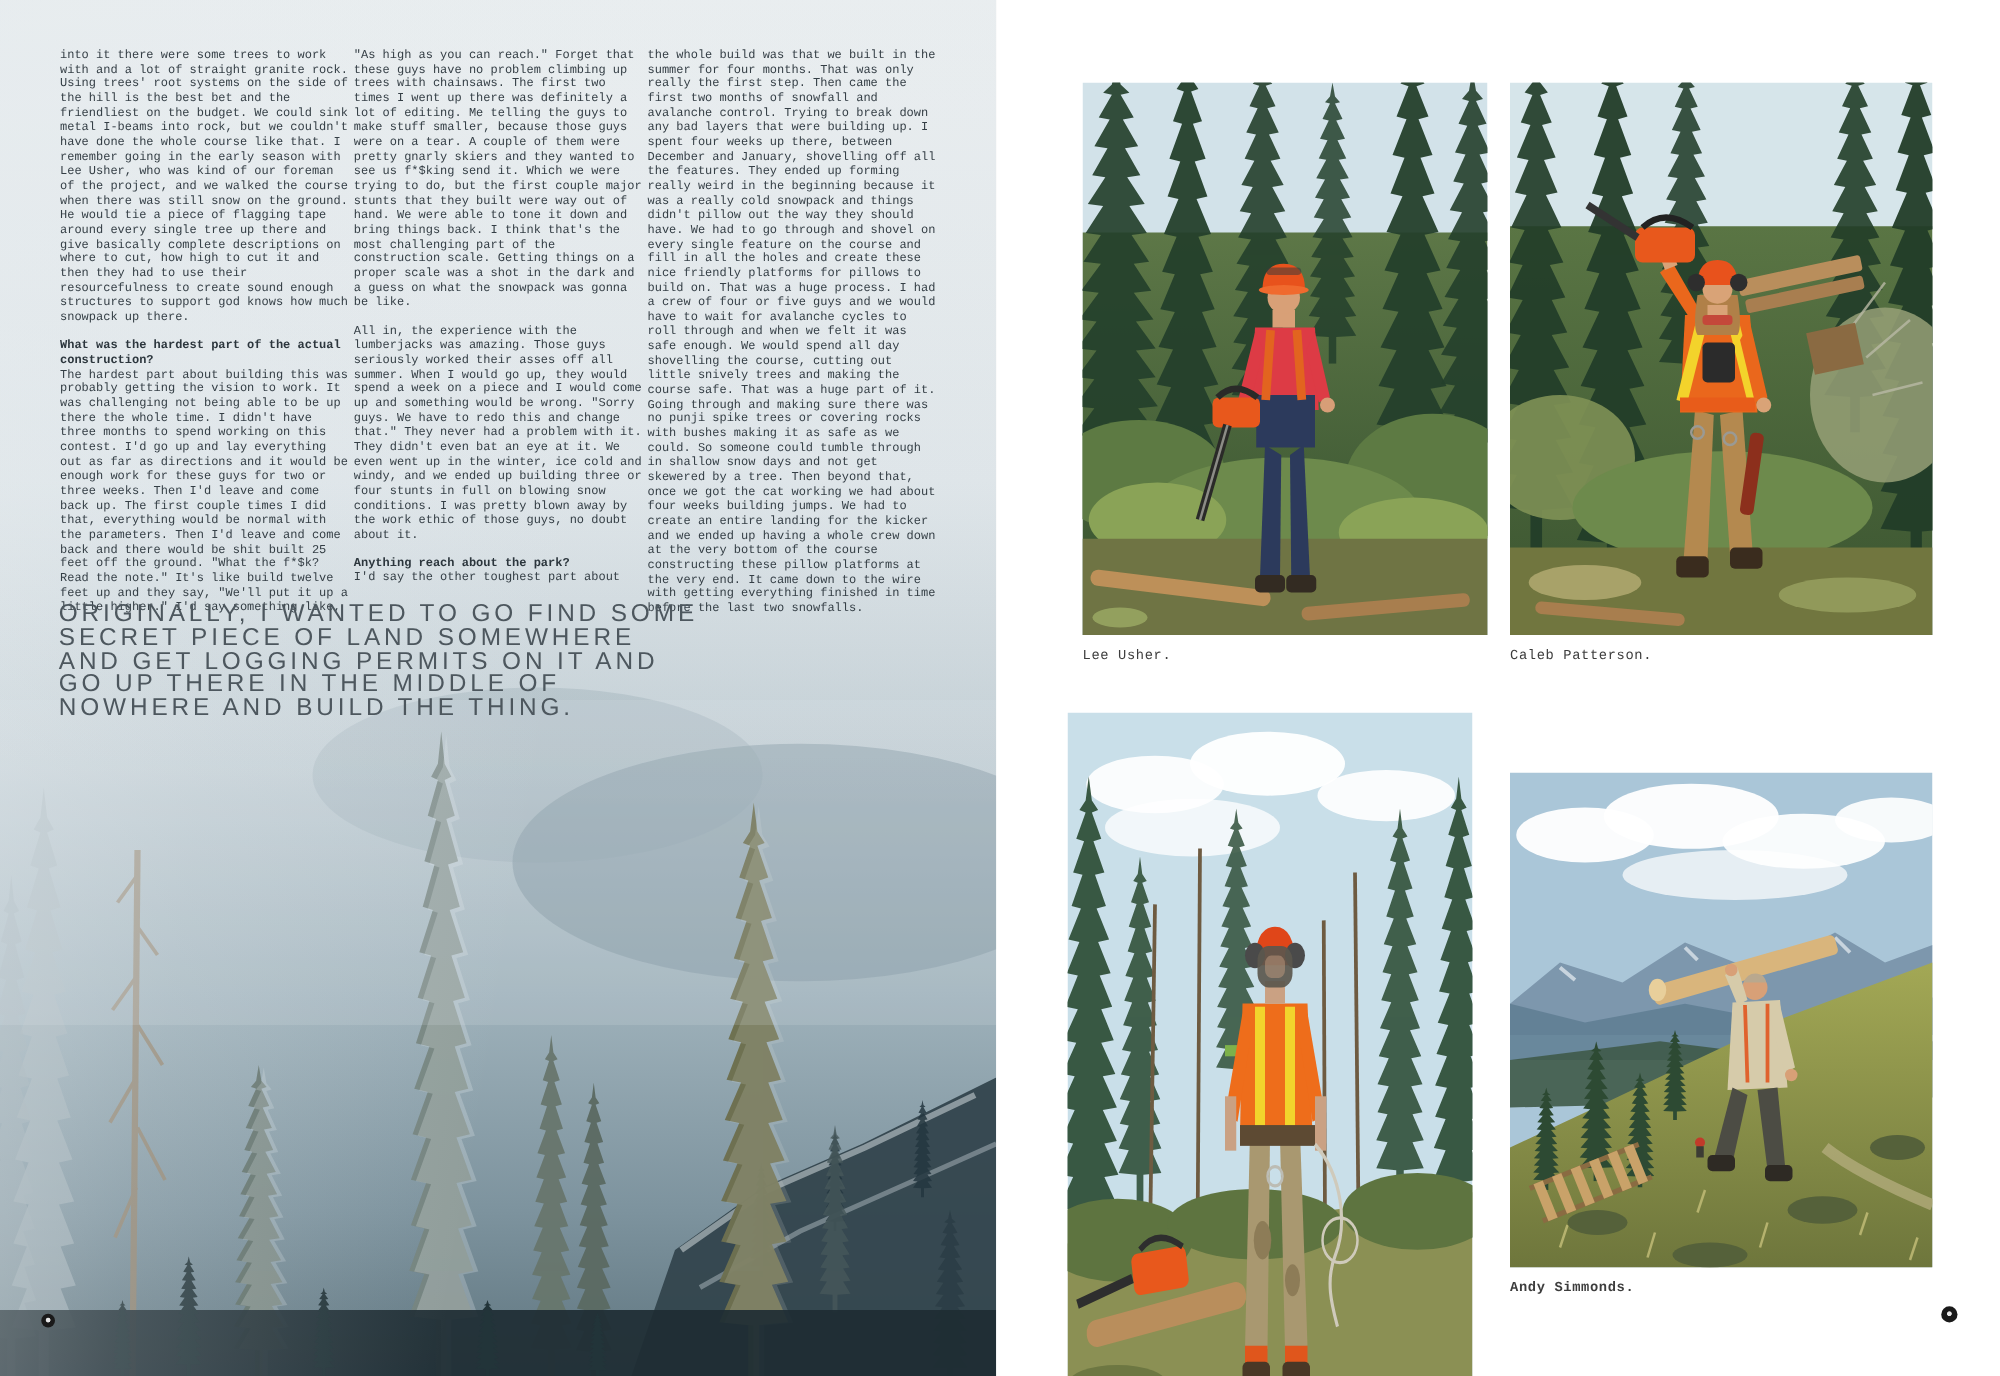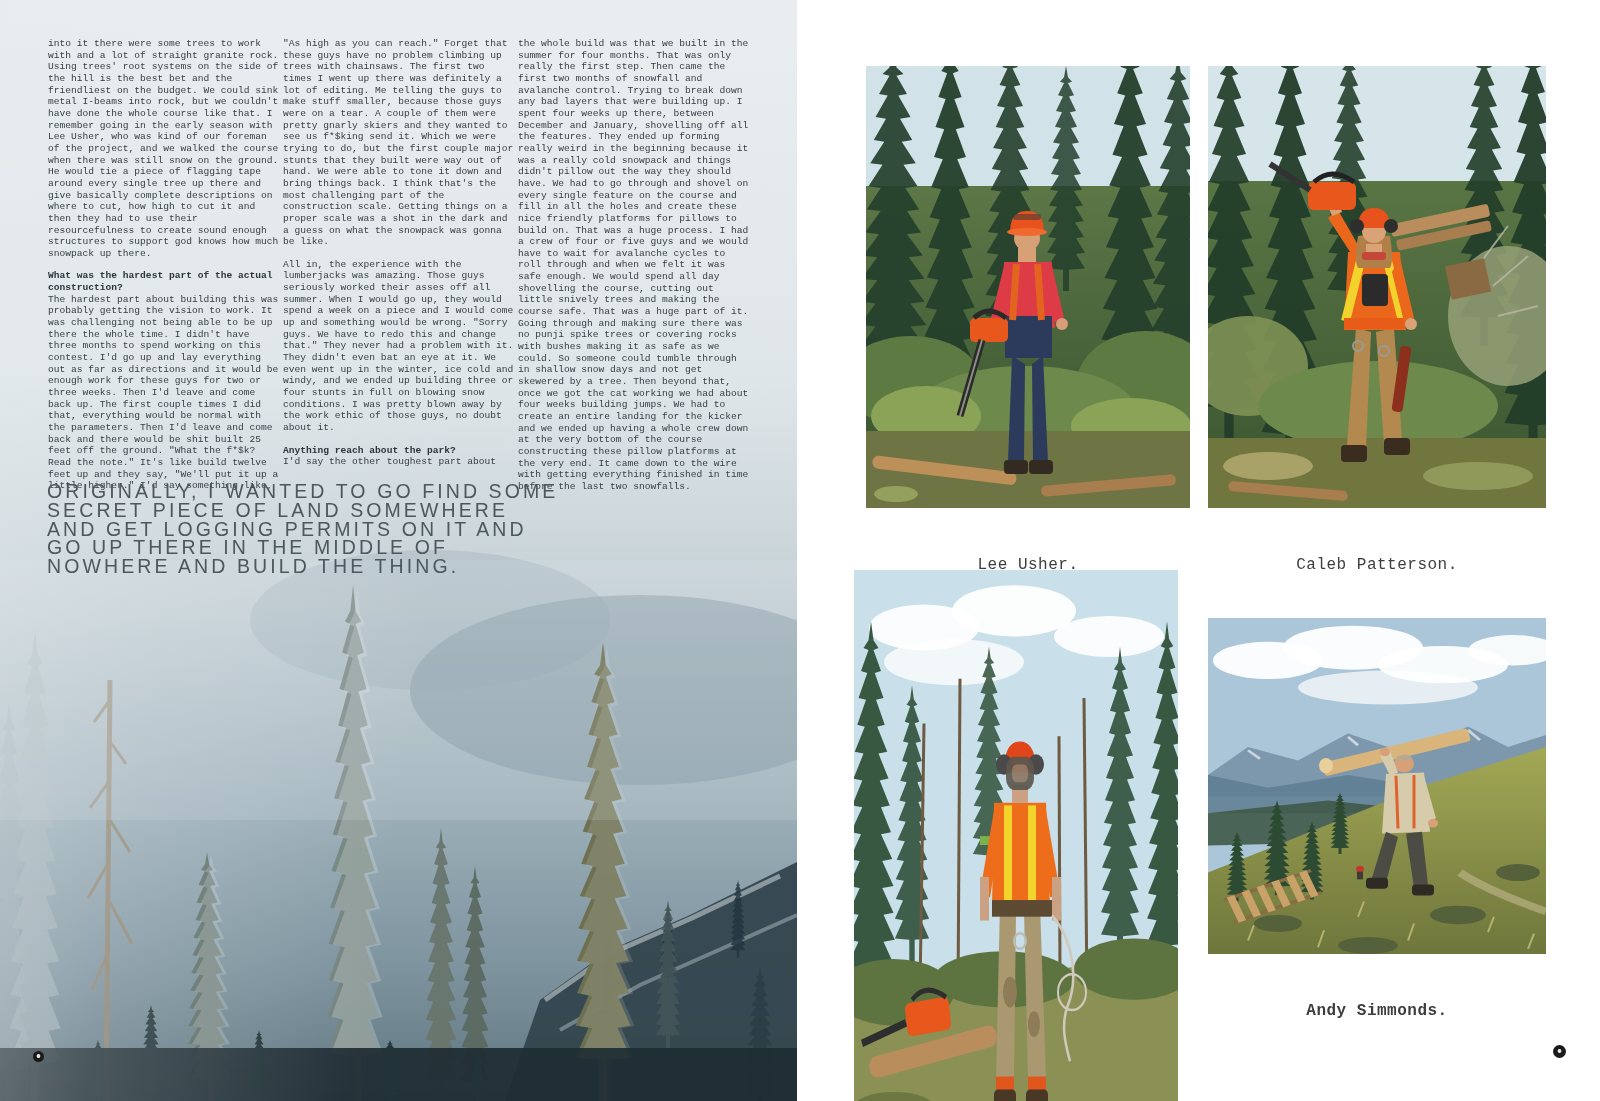--- a/index.html
+++ b/index.html
@@ -19,26 +19,26 @@
   .pullquote{position:absolute;left:47px;top:482px;width:512px;
     font-family:"Liberation Sans",sans-serif;font-size:19.5px;line-height:18.8px;
     letter-spacing:3.1px;color:#4d575e;font-weight:400;}
 
   
   .page-right{position:absolute;left:797px;top:0;width:803px;height:1101px;background:#ffffff;}
   .gutter{position:absolute;left:797px;top:0;width:14px;height:1101px;pointer-events:none;
     background:linear-gradient(90deg, rgba(0,0,0,0.07), rgba(0,0,0,0));}
   figure{position:absolute;margin:0;}
   figure svg{display:block;width:100%;height:100%;}
-  figcaption{position:absolute;top:calc(100% + 11px);left:0;width:100%;text-align:center;
-    font-size:16px;letter-spacing:0.5px;color:#3d3d3d;margin-top:37px;}
+  figcaption{position:absolute;top:calc(100% + 11px);left:0;width:100%;
+    font-size:11px;letter-spacing:0.5px;color:#3d3d3d;}
   .f1{left:69px;top:66px;width:324px;height:442px;}
   .f2{left:411px;top:66px;width:338px;height:442px;}
   .f3{left:57px;top:570px;width:324px;height:568px;}
-  .f4{left:411px;top:618px;width:338px;height:336px;font-weight:bold;}
+  .f4{left:411px;top:618px;width:338px;height:396px;font-weight:bold;}
 
   .marker{position:absolute;border-radius:50%;
     background:radial-gradient(circle at 50% 46%, #e9e9e9 0 1.6px, #1a1a1a 2.2px);}
   .marker-left{left:33px;top:1051px;width:11px;height:11px;}
   .marker-right{left:756px;top:1045px;width:13px;height:13px;}
   .defs-hidden{position:absolute;width:0;height:0;overflow:hidden;}
 </style>
 </head>
 <body>
 

